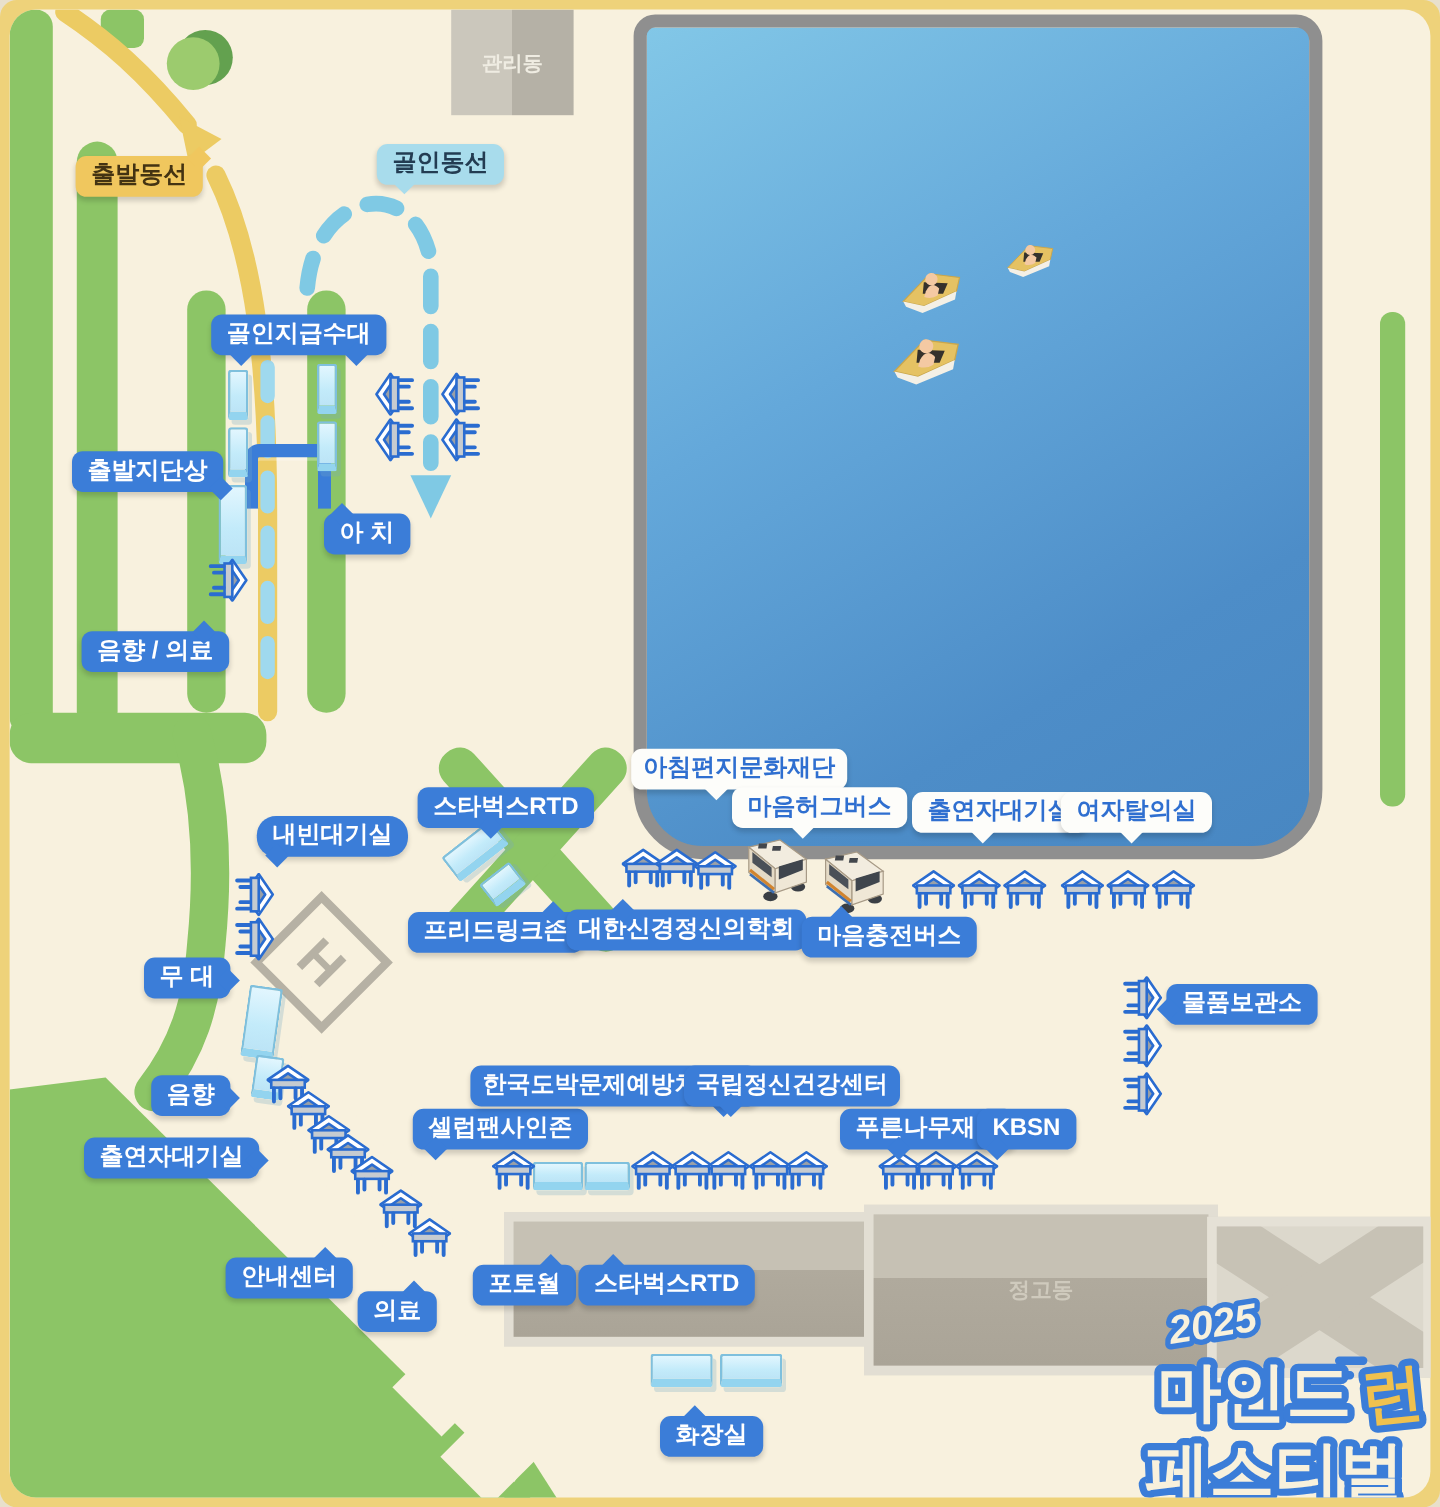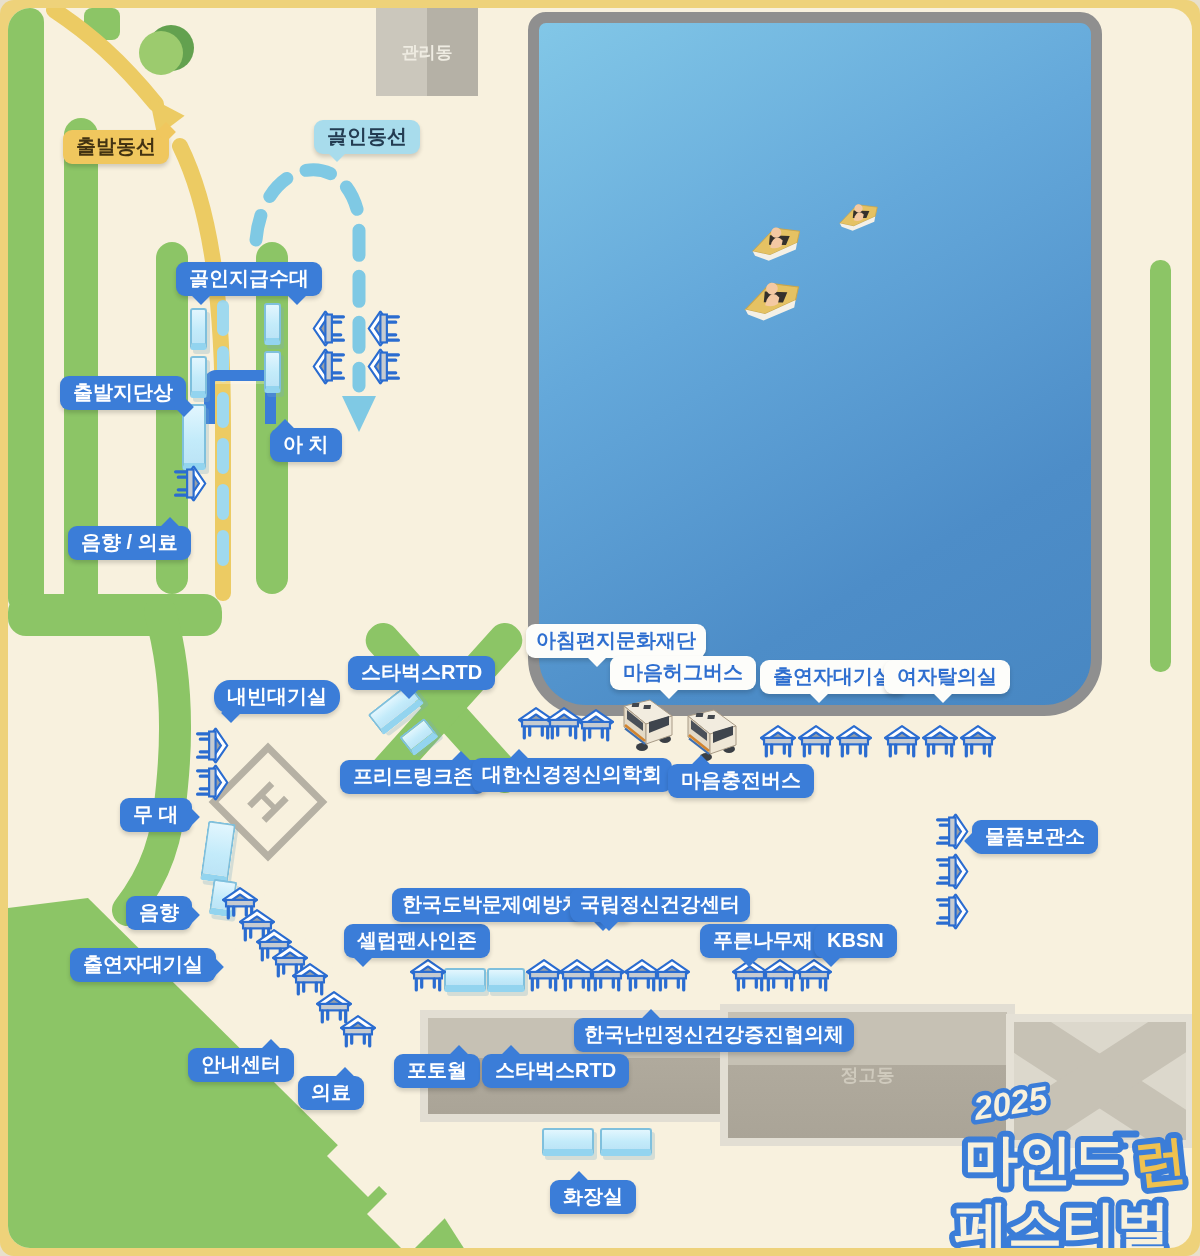--- a/index.html
+++ b/index.html
@@ -493,24 +493,20 @@
         <span>셀럽팬사인존</span>
       </div>
     <div class="bbl blue sm" style="left:384px;top:880px;">
         <i class="tl" style="right:22px;bottom:-6px;"></i>
         <span>한국도박문제예방치유원</span>
       </div>
     <div class="bbl blue sm" style="left:562px;top:880px;">
         <i class="tl" style="left:32px;bottom:-6px;"></i>
         <span>국립정신건강센터</span>
       </div>
-    <div class="bbl blue sm" style="left:566px;top:1010px;">
-        <i class="tl" style="left:70px;top:-6px;"></i>
-        <span>한국난민정신건강증진협의체</span>
-      </div>
     <div class="bbl blue" style="left:386px;top:1046px;">
         <i class="tl" style="right:14px;top:-6px;"></i>
         <span>포토월</span>
       </div>
     <div class="bbl blue" style="left:474px;top:1046px;">
         <i class="tl" style="left:22px;top:-6px;"></i>
         <span>스타벅스RTD</span>
       </div>
     <div class="bbl blue" style="left:692px;top:916px;">
         <i class="tl" style="left:42px;bottom:-6px;"></i>

